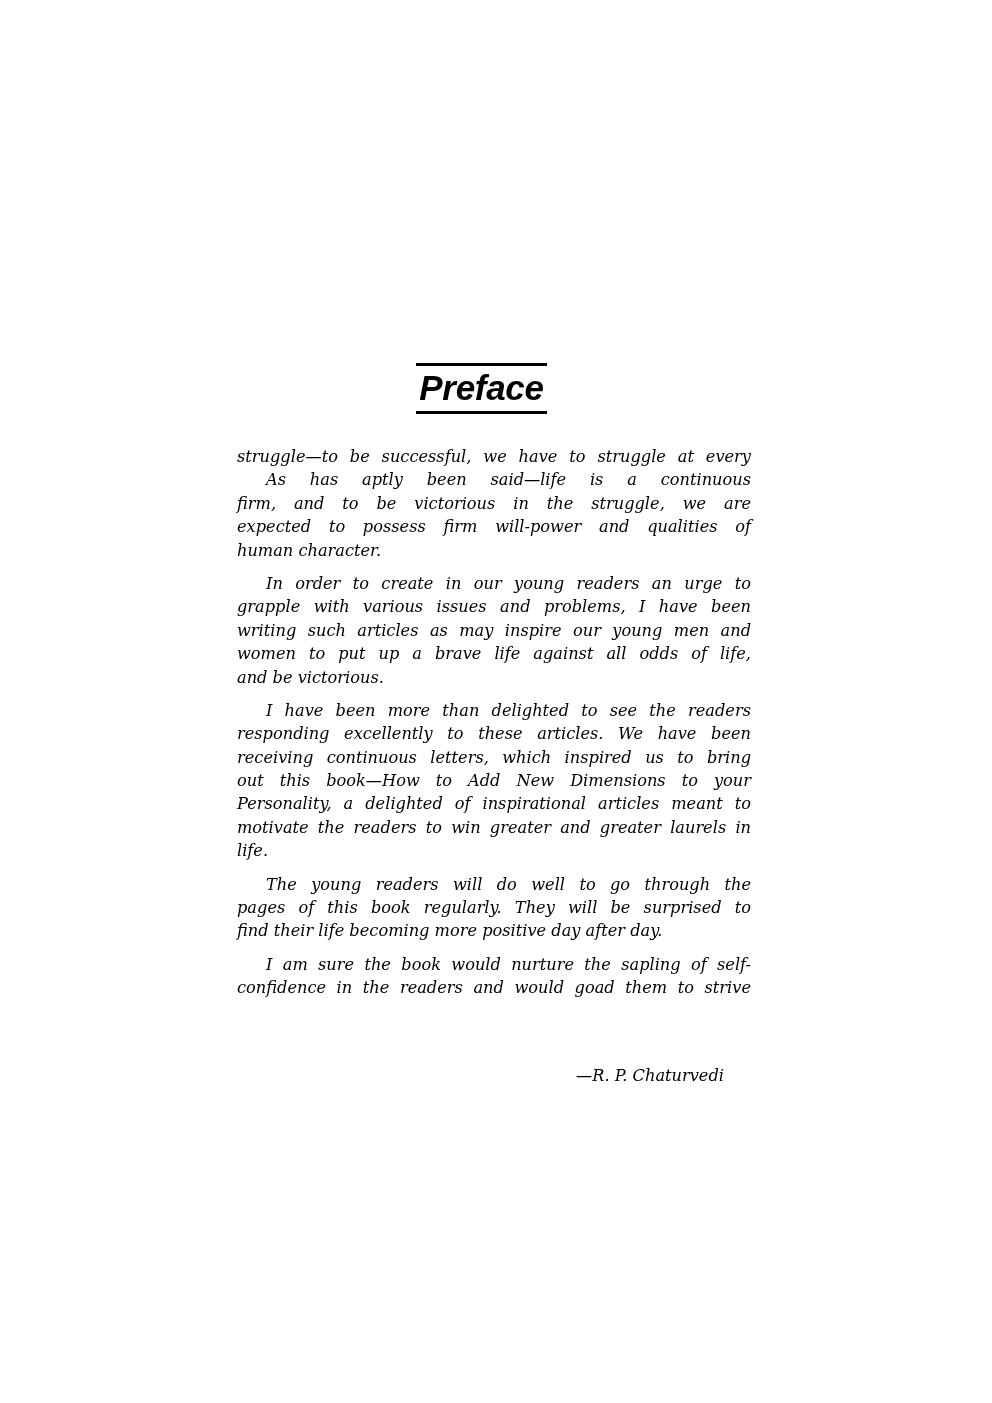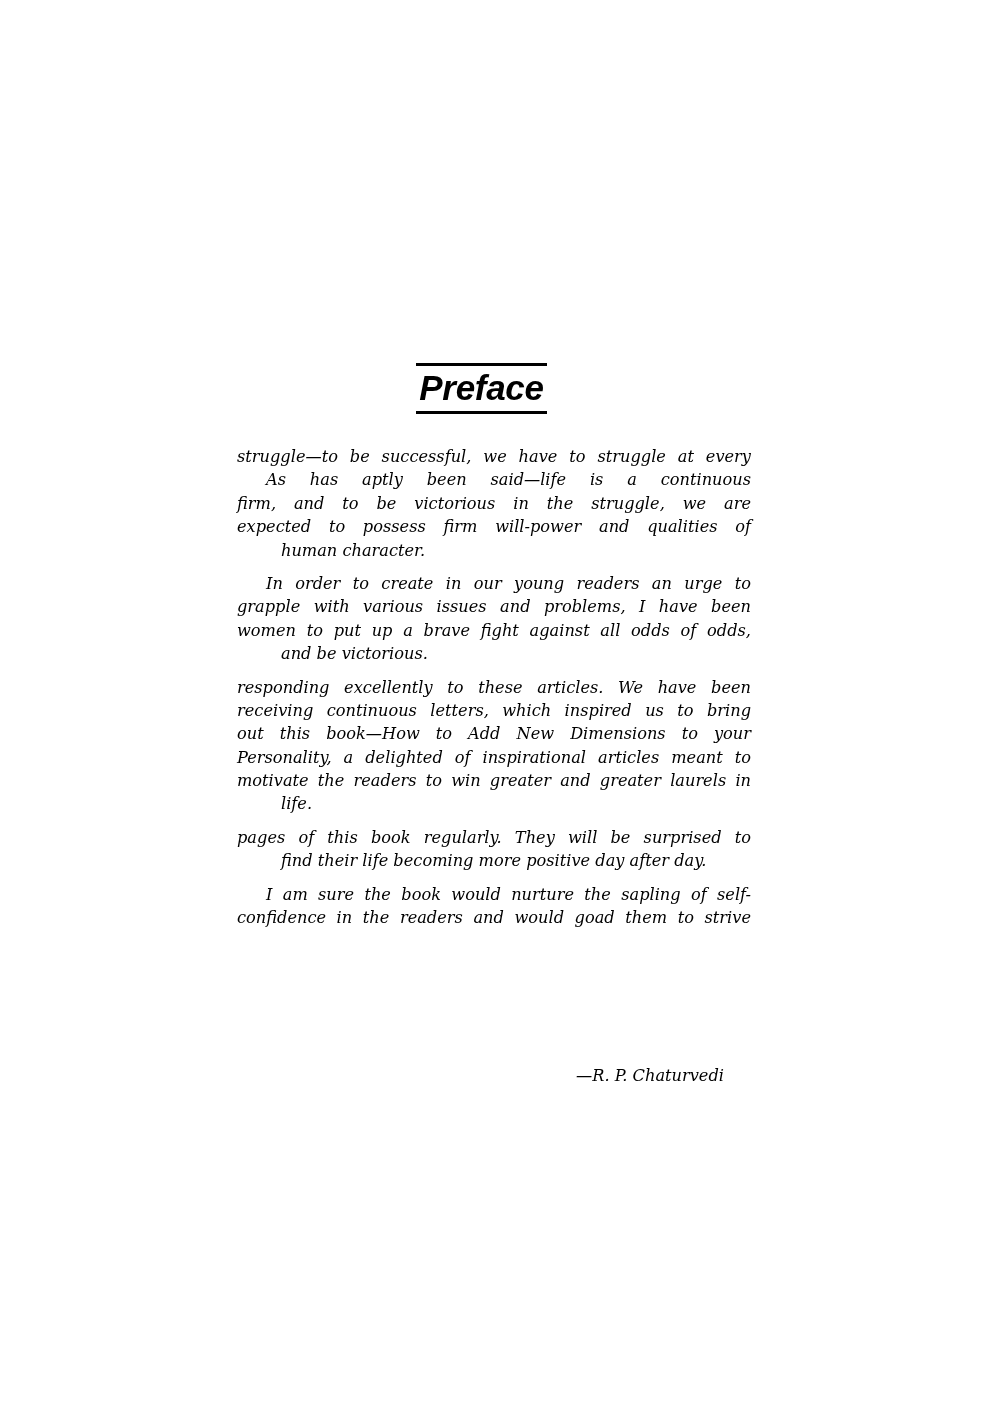--- a/index.html
+++ b/index.html
@@ -57,21 +57,20 @@
       display: block;
       height: 23.4px;
       line-height: 23.4px;
       white-space: nowrap;
       text-align: justify;
       text-align-last: justify;
     }
     .line.last {
       text-align: left;
       text-align-last: left;
-      margin-left: 44px;
     }
     .line.indent {
       padding-left: 29px;
     }
     .signature {
       position: absolute;
       left: 576px;
       top: 1052px;
       font-family: "DejaVu Serif", serif;
       font-size: 16.2px;
@@ -94,34 +93,37 @@
       <span class="line">struggle—to be successful, we have to struggle at every</span>
       <span class="line indent">As has aptly been said—life is a continuous</span>
       <span class="line">firm, and to be victorious in the struggle, we are</span>
       <span class="line">expected to possess firm will-power and qualities of</span>
       <span class="line last">human character.</span>
     </div>
 
     <div class="para">
       <span class="line indent">In order to create in our young readers an urge to</span>
       <span class="line">grapple with various issues and problems, I have been</span>
-      <span class="line">women to put up a brave fight against all odds of odds,</span>
+      <span class="line">writing such articles as may inspire our young men and</span>
+      <span class="line">women to put up a brave life against all odds of life,</span>
       <span class="line last">and be victorious.</span>
     </div>
 
     <div class="para">
+      <span class="line indent">I have been more than delighted to see the readers</span>
       <span class="line">responding excellently to these articles. We have been</span>
       <span class="line">receiving continuous letters, which inspired us to bring</span>
       <span class="line">out this book—How to Add New Dimensions to your</span>
       <span class="line">Personality, a delighted of inspirational articles meant to</span>
       <span class="line">motivate the readers to win greater and greater laurels in</span>
       <span class="line last">life.</span>
     </div>
 
     <div class="para">
+      <span class="line indent">The young readers will do well to go through the</span>
       <span class="line">pages of this book regularly. They will be surprised to</span>
       <span class="line last">find their life becoming more positive day after day.</span>
     </div>
 
     <div class="para">
       <span class="line indent">I am sure the book would nurture the sapling of self-</span>
       <span class="line">confidence in the readers and would goad them to strive</span>
     </div>
 
   </div>

